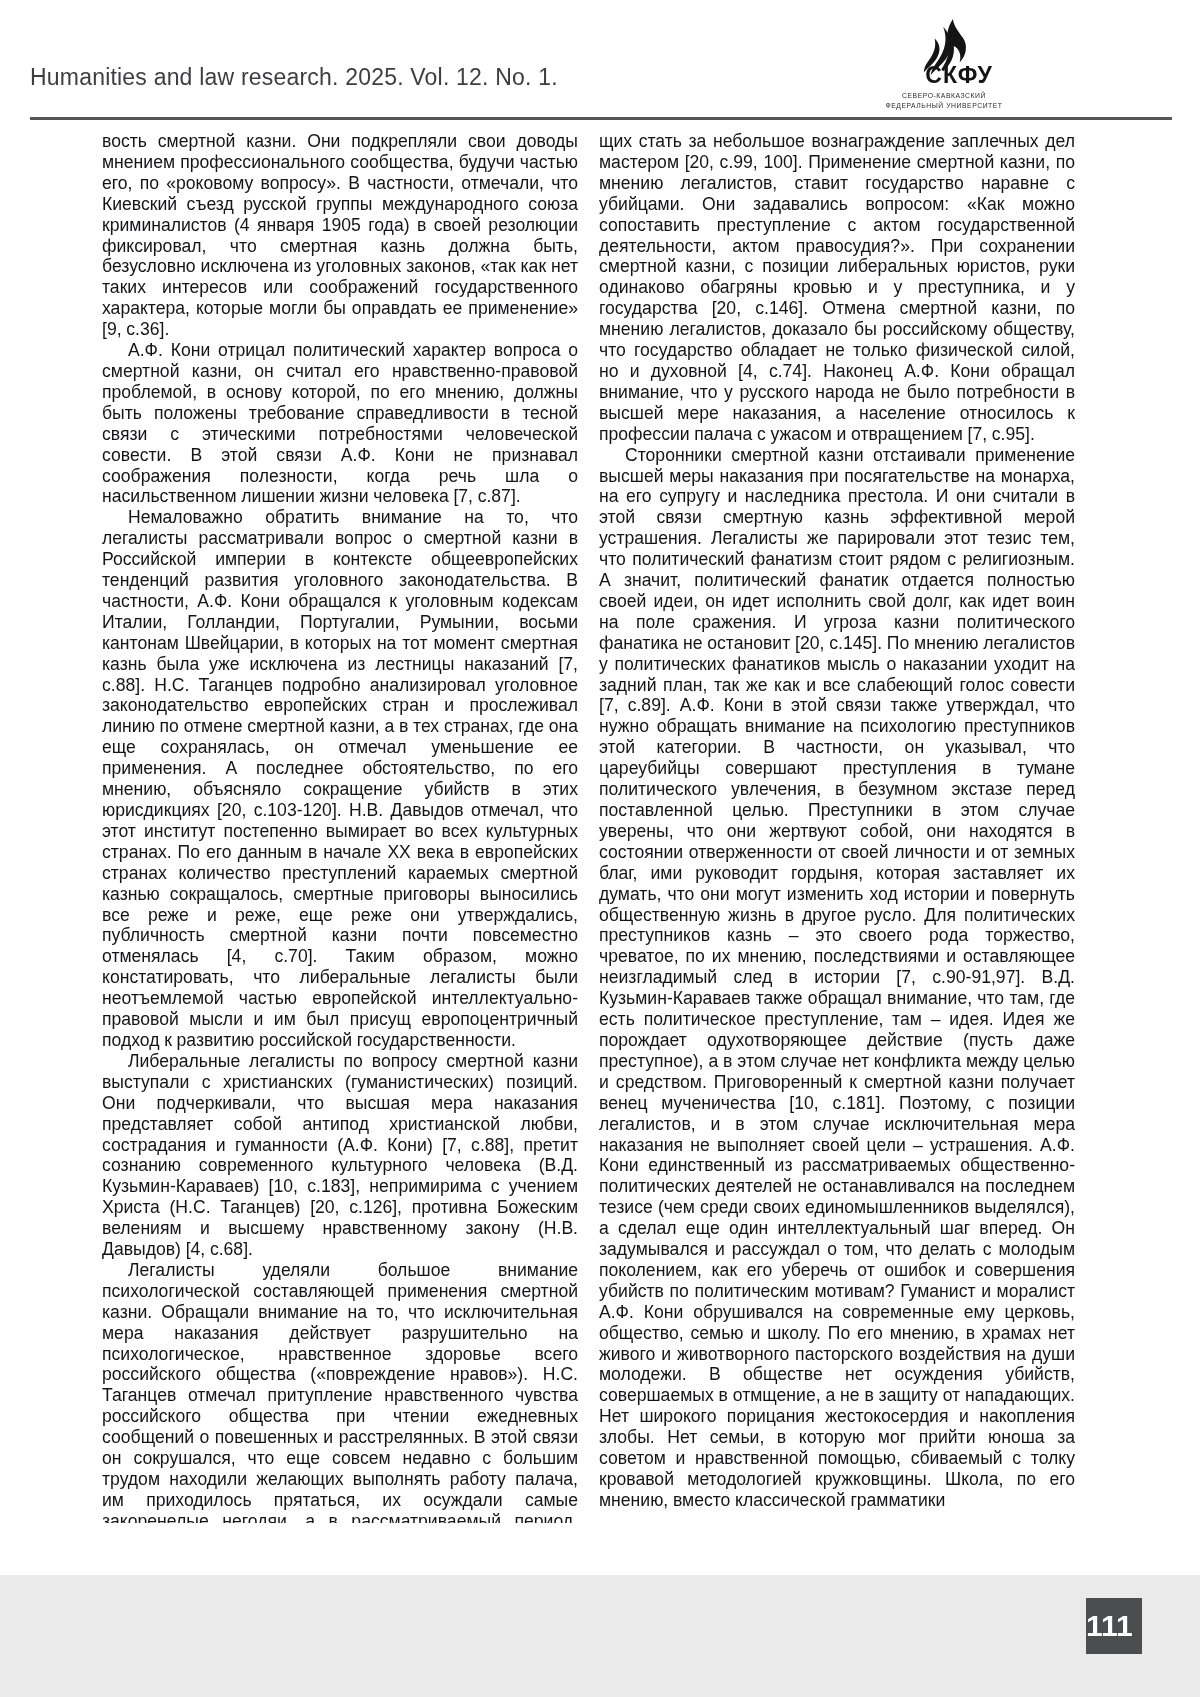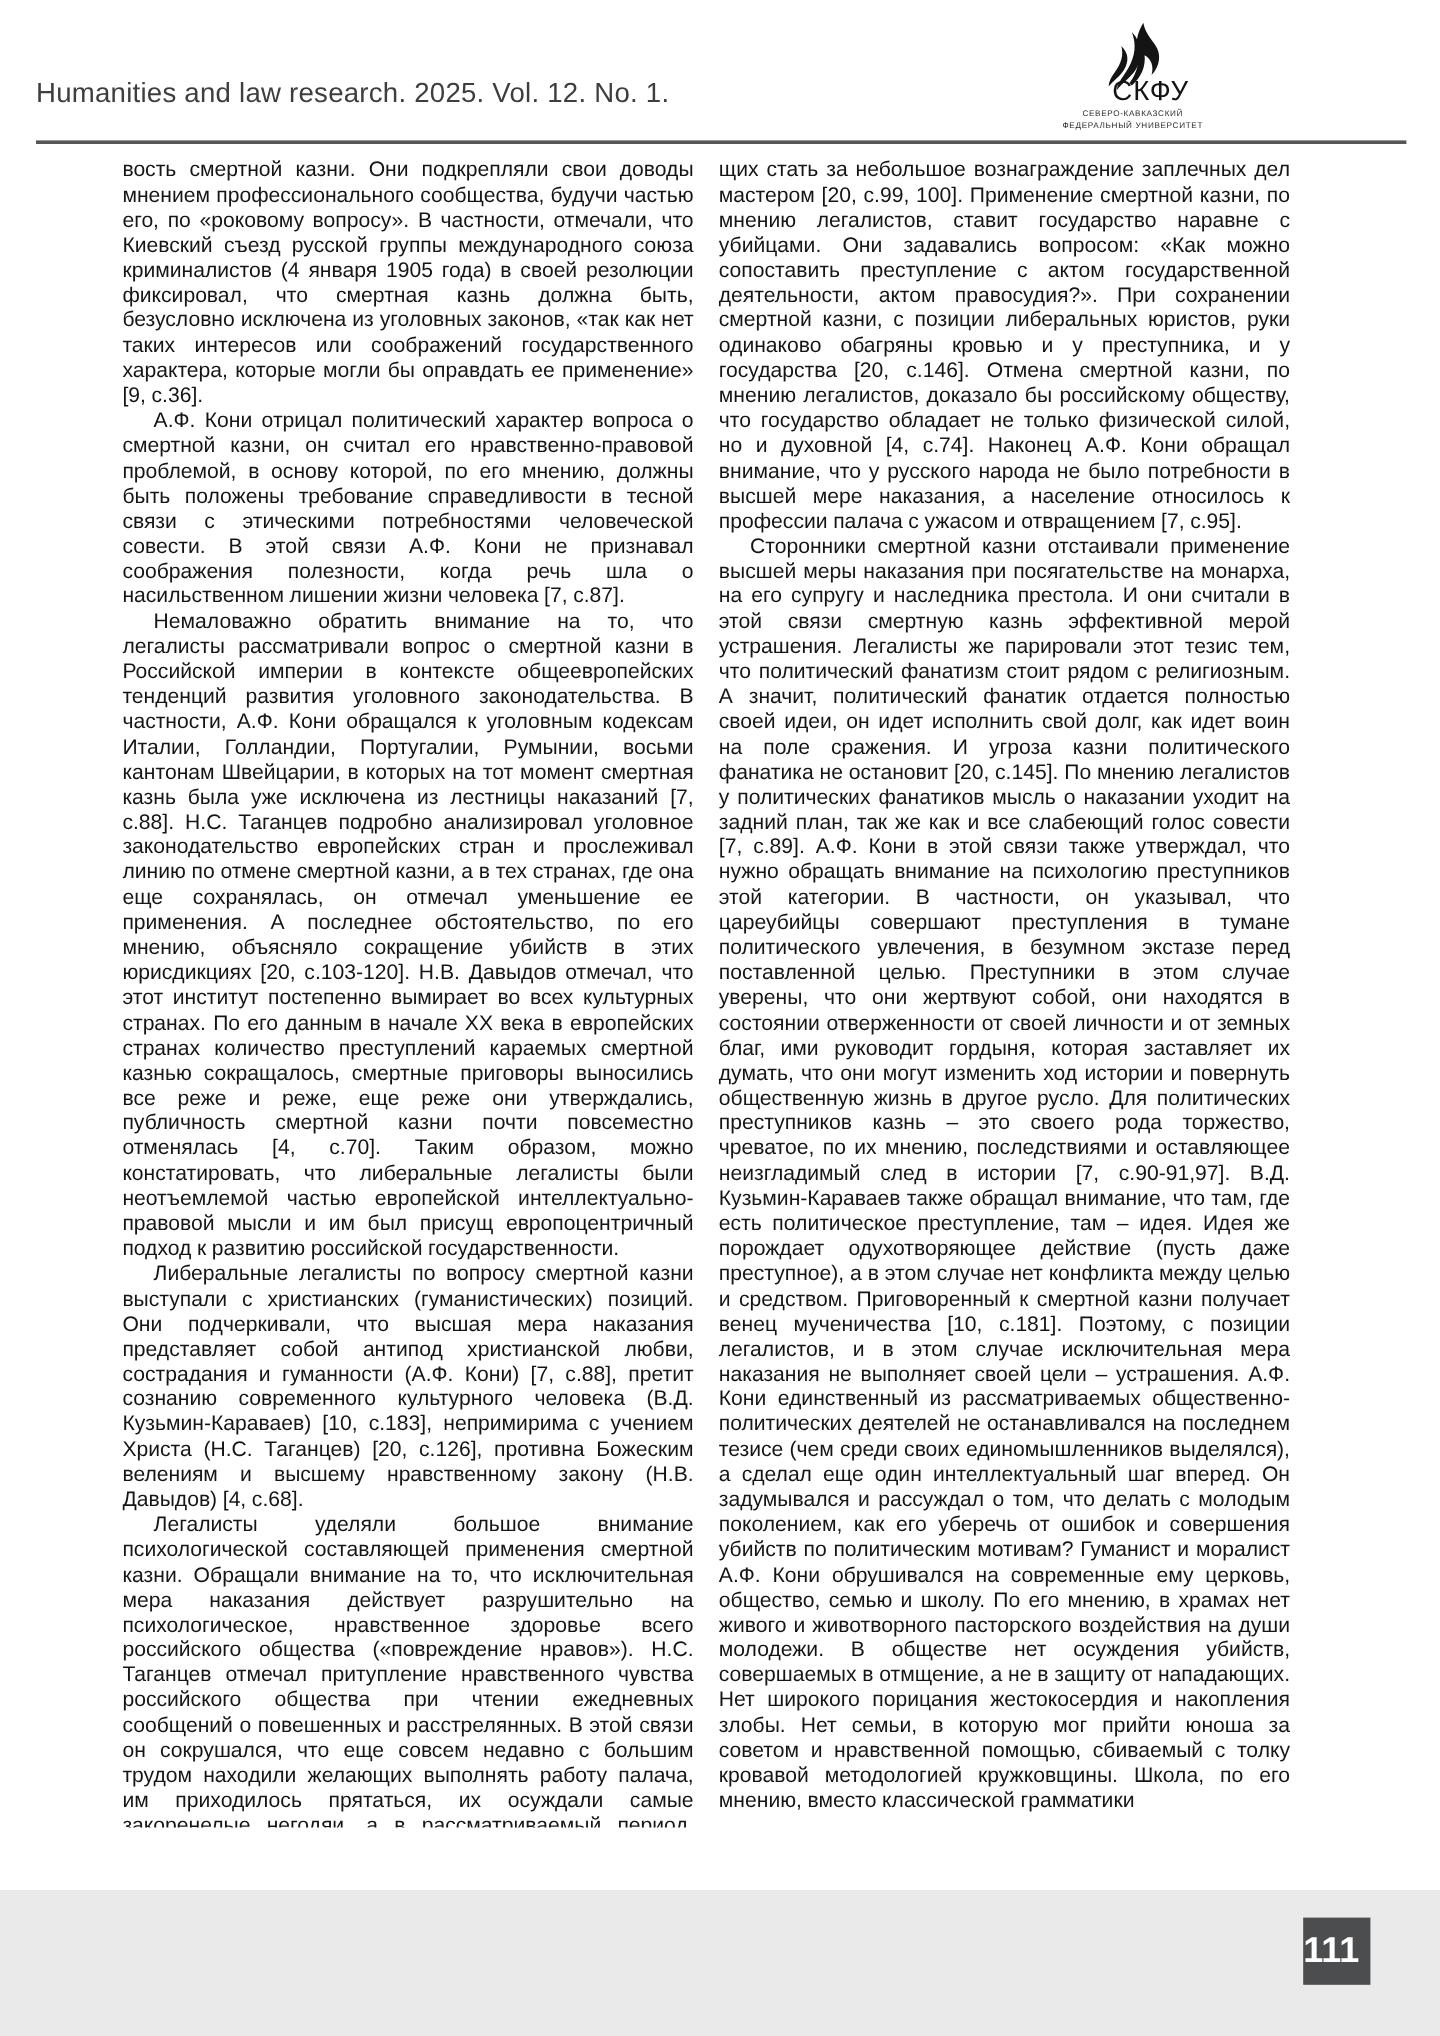--- a/index.html
+++ b/index.html
@@ -11,21 +11,21 @@
   .journal-title {
     position:absolute; left:30px; top:64px; width:1030px;
     text-align:left; font-size:23px; color:#3e3e40; letter-spacing:.2px;
   }
   .logo {
     position:absolute; left:884px; top:16px; width:120px;
     display:flex; flex-direction:column; align-items:center;
   }
   .logo svg { display:block; margin-left:10px; }
   .logo-acronym {
-    font-weight:normal; font-size:23px; letter-spacing:1px; color:#141414;
+    font-weight:bold; font-size:23px; letter-spacing:1px; color:#141414;
     margin-top:-16px; margin-left:30px; line-height:1;text-align:center;
   }
   .logo-caption {
     margin-top:4px; font-size:6.8px; letter-spacing:.55px; color:#2b2b2b;
     text-align:center; line-height:1.5; white-space:nowrap;
   }
   .header-rule {
     position:absolute; left:30px; top:117px; width:1142px; height:3px;
     background:#565759;
   }

